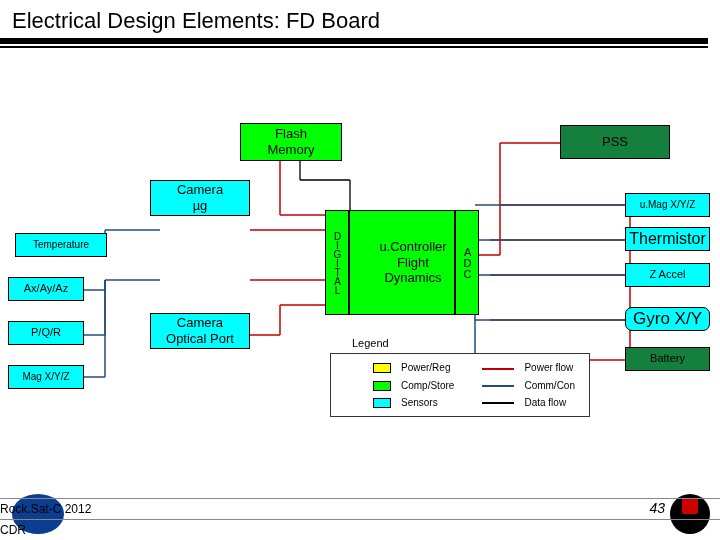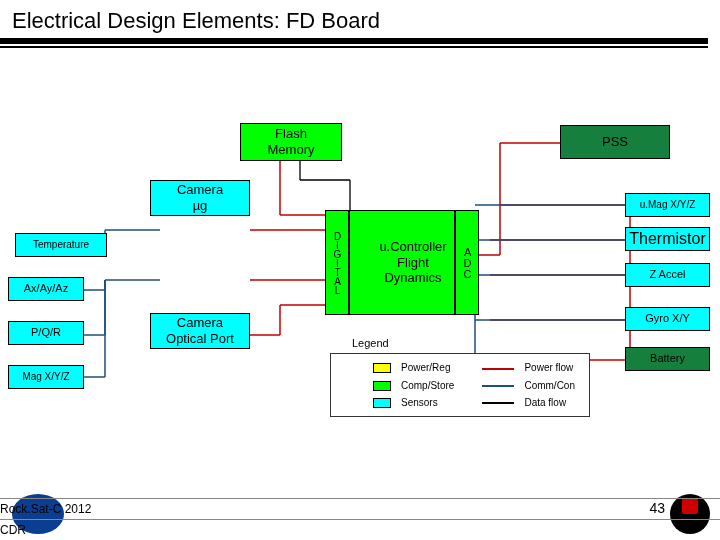--- a/index.html
+++ b/index.html
@@ -21,21 +21,21 @@
   .swatch { display: inline-block; width: 18px; height: 10px; border: 1px solid #000; vertical-align: middle; }
   .swyel { background: #ffff00; }
   .swgrn { background: #00ff00; }
   .swcyn { background: #00ffff; }
   .linered { display: inline-block; width: 32px; height: 2px; background: #c00000; vertical-align: middle; }
   .lineblu { display: inline-block; width: 32px; height: 2px; background: #1f4e79; vertical-align: middle; }
   svg.wires { position: absolute; left: 0; top: 0; width: 720px; height: 440px; pointer-events: none; }
   .footer { position: absolute; bottom: 0; left: 0; width: 720px; text-align: left; font-size: 12px; }
   .footer .line1 { border-top: 1px solid #888; border-bottom: 1px solid #888; padding: 3px 0; }
   .footer .line2 { padding: 3px 0; }
-  .pagenum { position: absolute; right: 55px; bottom: 24px; font-size: 14px; }
+  .pagenum { position: absolute; right: 55px; bottom: 24px; font-size: 14px; font-style: italic; }
   .logo-nasa { position: absolute; left: 12px; bottom: 6px; width: 52px; height: 40px; background: radial-gradient(circle at 50% 50%, #0b3d91 60%, #0b3d91 60%); border-radius: 50%; }
   .logo-wff { position: absolute; right: 10px; bottom: 6px; width: 40px; height: 40px; background: #000; border-radius: 50%; display:flex; align-items:flex-end; justify-content:center; color:#fff; font-size:8px; padding-bottom:2px; }
   .logo-wff::before { content:""; position:absolute; top:4px; width:16px; height:16px; background:#c00; border-radius:2px; }
 </style>
 </head>
 <body>
 
 <div class="title">Electrical Design Elements: FD Board</div>
 <div class="rule"></div>
 <div class="rule-thin"></div>
@@ -97,21 +97,21 @@
   <div class="box cyan" style="left:8px; top:266px; width:76px; height:24px; font-size:11px;">P/Q/R</div>
   <div class="box cyan" style="left:8px; top:310px; width:76px; height:24px; font-size:10px;">Mag X/Y/Z</div>
 
   <div class="box digital" style="left:325px; top:155px; width:24px; height:105px;">DIGITAL</div>
   <div class="box controller" style="left:349px; top:155px; width:106px; height:105px;">u.Controller<br>Flight Dynamics</div>
   <div class="box adc" style="left:455px; top:155px; width:24px; height:105px;">ADC</div>
 
   <div class="box cyan" style="left:625px; top:138px; width:85px; height:24px; font-size:10px;">u.Mag X/Y/Z</div>
   <div class="box cyan" style="left:625px; top:172px; width:85px; height:24px; font-size:16px;">Thermistor</div>
   <div class="box cyan" style="left:625px; top:208px; width:85px; height:24px; font-size:11px;">Z Accel</div>
-  <div class="box cyan" style="left:625px; top:252px; width:85px; height:24px; font-size:11px;">Gyro X/Y</div>
+  <div class="box cyan" style="left:625px; top:252px; width:85px; height:24px; font-size:17px;border-radius:7px;">Gyro X/Y</div>
   <div class="box yellow" style="left:625px; top:292px; width:85px; height:24px; font-size:11px;">Battery</div>
 
   <div class="legend-title" style="left:352px; top:282px;">Legend</div>
   <div class="legend" style="left:330px; top:298px; width:260px;padding-left:36px;">
     <table>
       <tbody>
           <tr>
         <td><span class="swatch swyel"></span></td>
         <td>Power/Reg</td>
         <td style="width:18px"></td>

